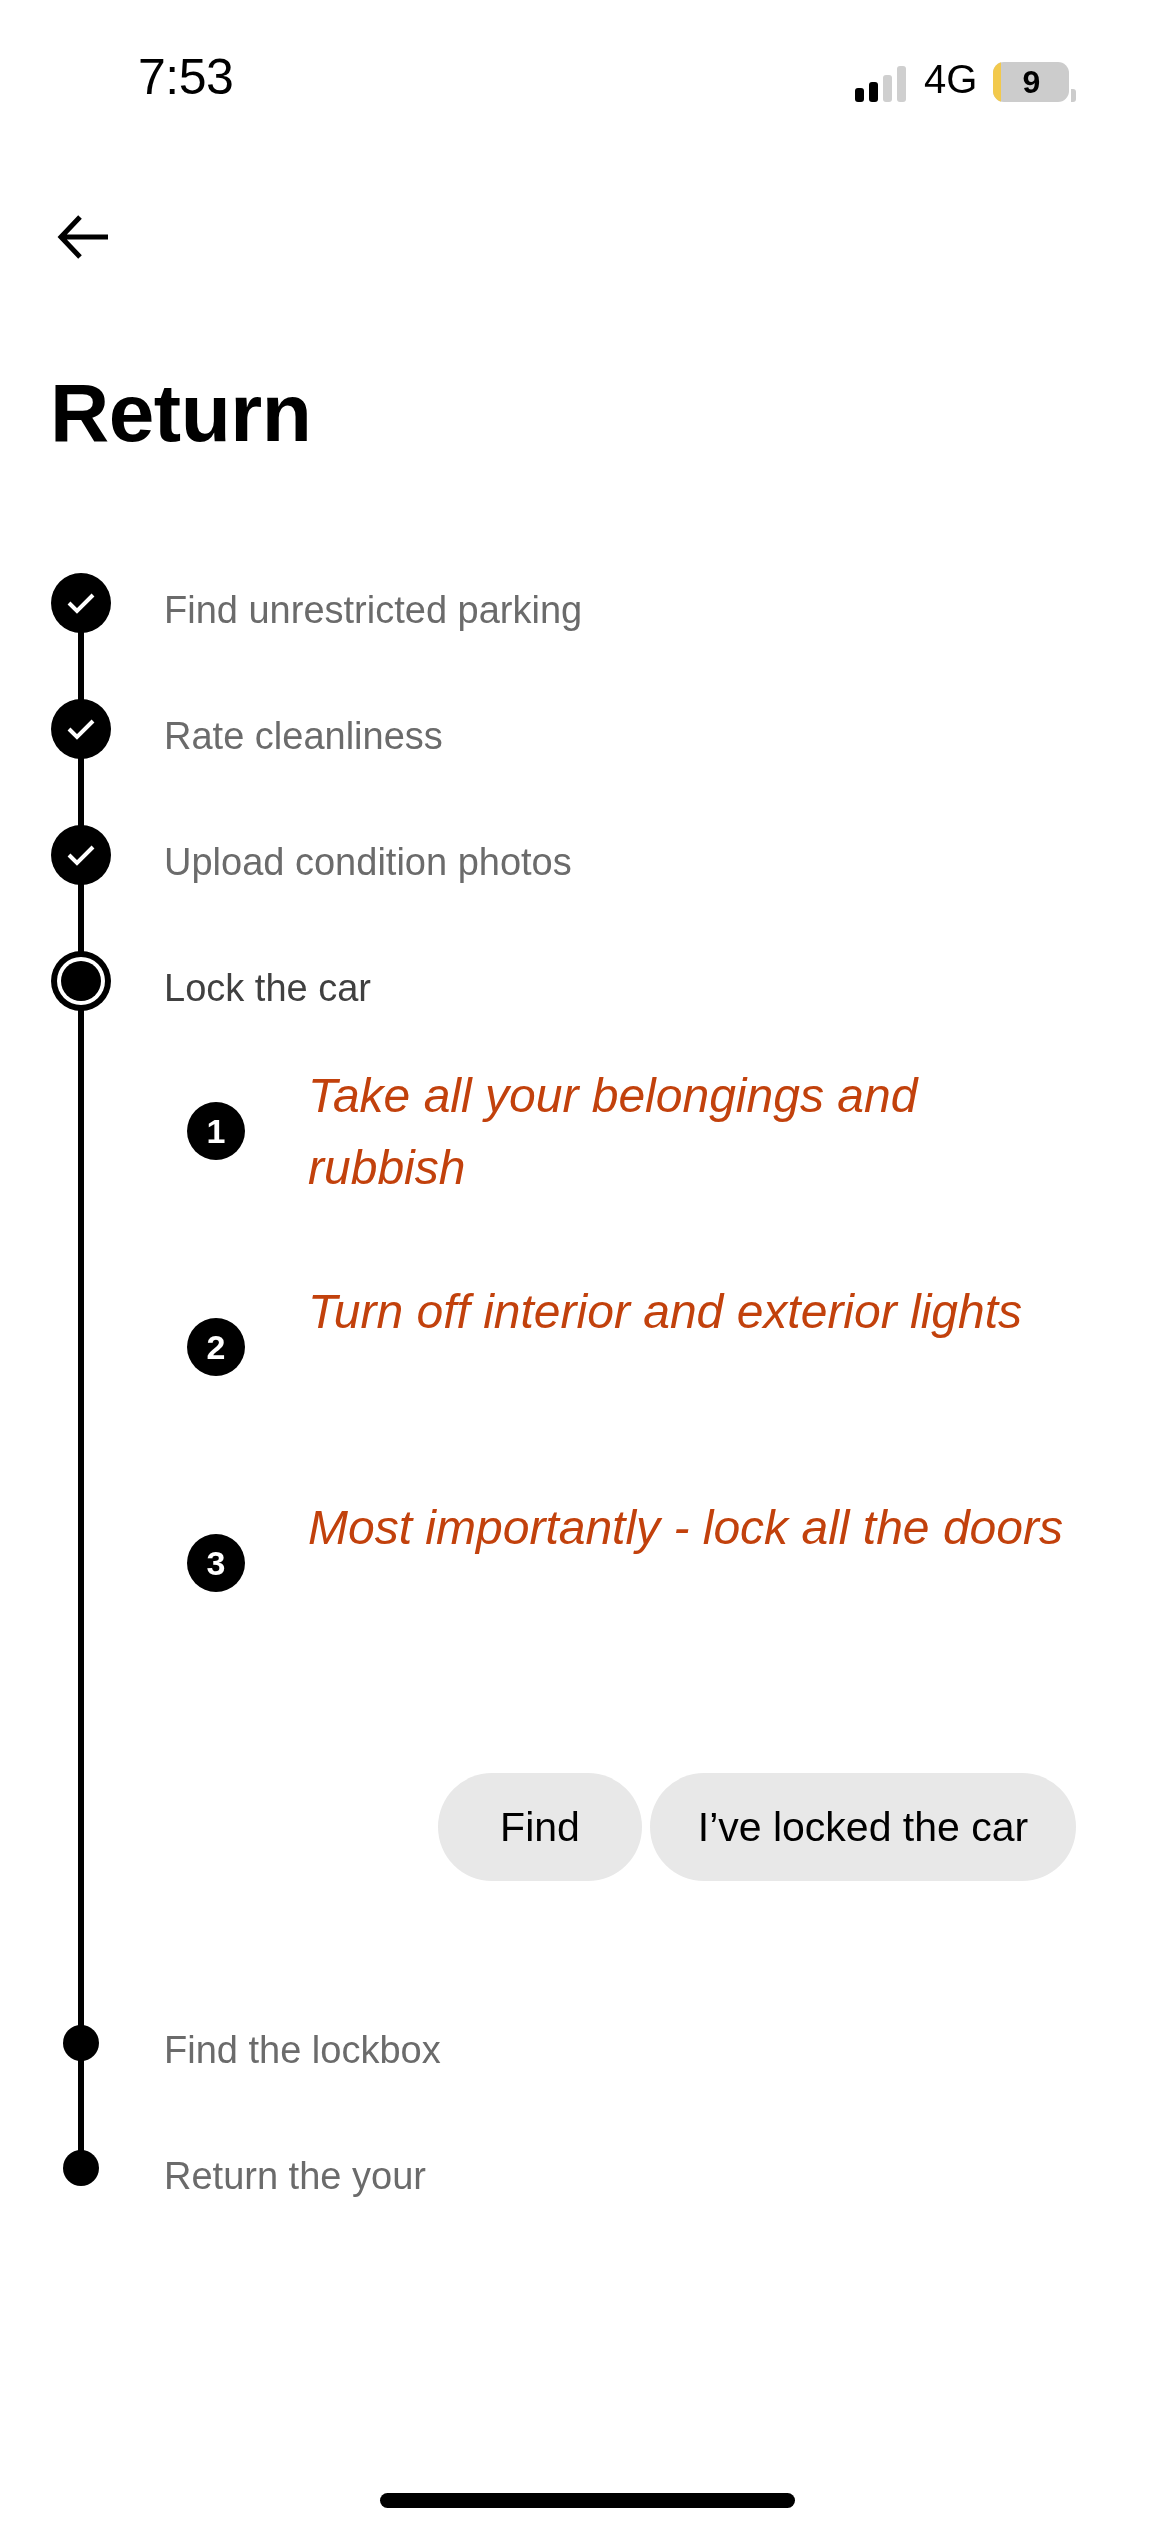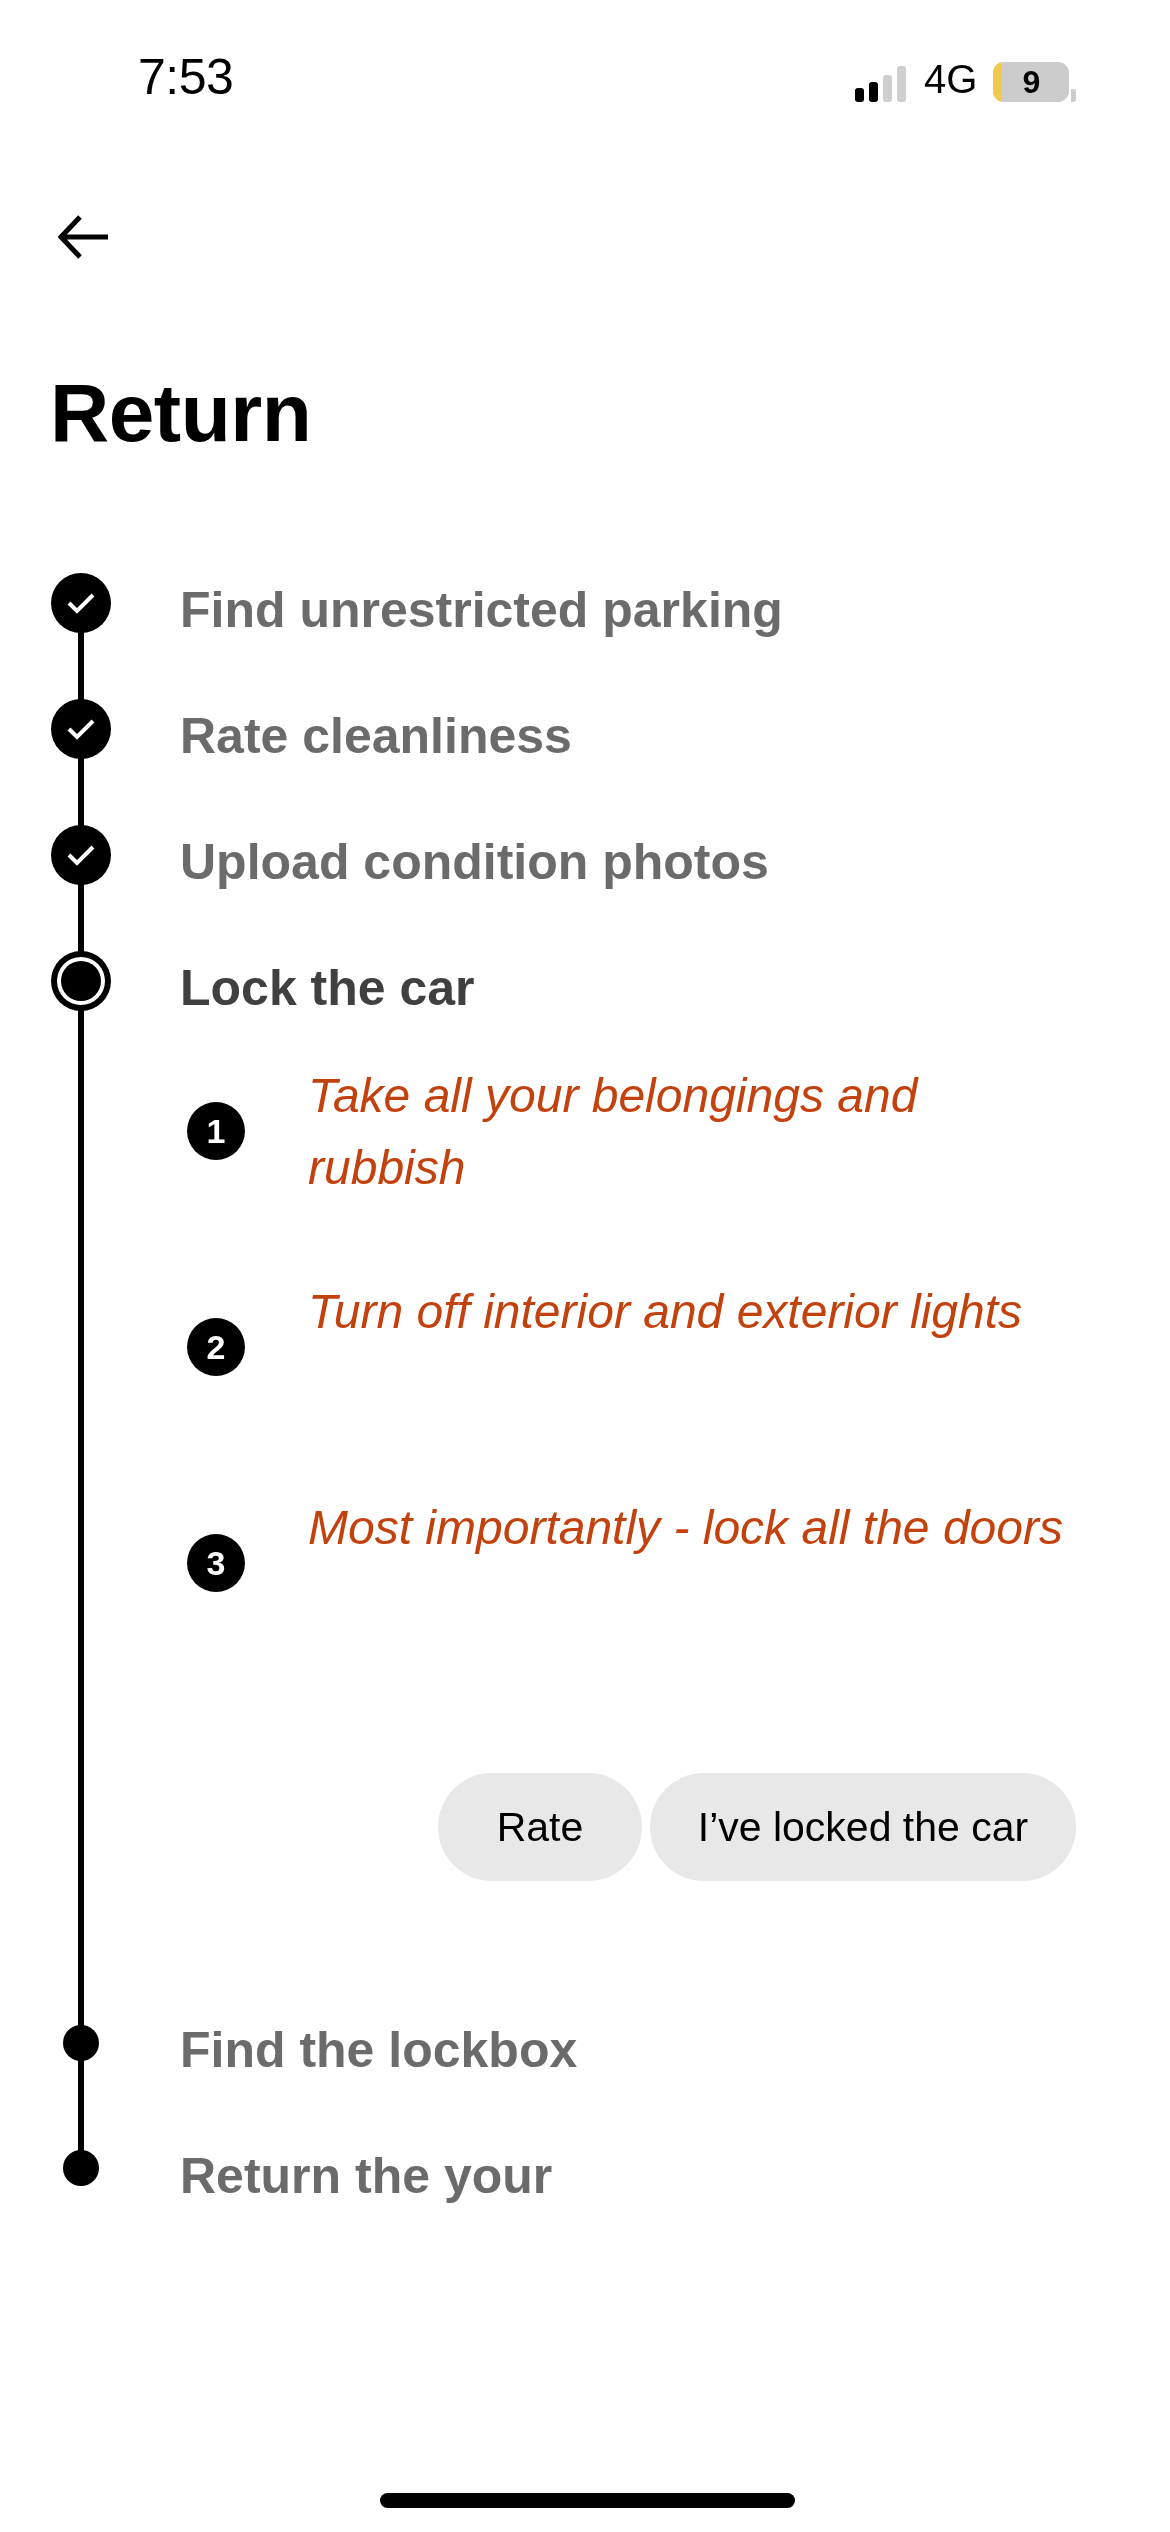--- a/index.html
+++ b/index.html
@@ -25,21 +25,21 @@
 
   
   .timeline-line { position: absolute; left: 78px; top: 603px; width: 6px; height: 1565px; background: #000; }
   .node { position: absolute; border-radius: 50%; }
   .node.done { width: 60px; height: 60px; background: #000; left: 51px; display: flex; align-items: center; justify-content: center; }
   .node.current { width: 60px; height: 60px; left: 51px; background: #000; display: flex; align-items: center; justify-content: center; }
   .node.current .ring { width: 48px; height: 48px; border-radius: 50%; background: #fff; display: flex; align-items: center; justify-content: center; }
   .node.current .dot { width: 40px; height: 40px; border-radius: 50%; background: #000; }
   .node.pending { width: 36px; height: 36px; background: #000; left: 63px; }
 
-  .step-label { position: absolute; left: 180px; font-size: 50px; line-height: 60px; white-space: nowrap; font-weight: bold; }
+  .step-label { position: absolute; left: 164px; font-size: 38px; line-height: 60px; white-space: nowrap; }
   .step-label.muted { color: #6b6b6b; }
   .step-label.active { color: #404040; }
 
   
   .sub-badge { position: absolute; left: 187px; width: 58px; height: 58px; border-radius: 50%; background: #000; color: #fff; font-size: 34px; font-weight: 700; display: flex; align-items: center; justify-content: center; }
   .sub-text { position: absolute; left: 308px; width: 780px; font-size: 48px; line-height: 72px; color: #c2410c; font-style: italic; }
 
   
   .pill { position: absolute; top: 1773px; height: 108px; border-radius: 54px; background: #e8e8e8; border: none; font-family: "Liberation Sans", "DejaVu Sans", sans-serif; font-size: 41px; color: #000; display: flex; align-items: center; justify-content: center; }
   .btn-back { left: 438px; width: 204px; }
@@ -105,21 +105,21 @@
 
 <div class="sub-badge" style="top:1102px">1</div>
 <div class="sub-text" style="top:1060px">Take all your belongings and rubbish</div>
 
 <div class="sub-badge" style="top:1318px">2</div>
 <div class="sub-text" style="top:1276px">Turn off interior and exterior lights</div>
 
 <div class="sub-badge" style="top:1534px">3</div>
 <div class="sub-text" style="top:1492px">Most importantly - lock all the doors</div>
 
-<button class="pill btn-back">Rate</button>
+<button class="pill btn-back">Find</button>
 <button class="pill btn-confirm">I’ve locked the car</button>
 
 <div class="node pending" style="top:2025px"></div>
 <div class="step-label muted" style="top:2020px">Find the lockbox</div>
 
 <div class="node pending" style="top:2150px"></div>
 <div class="step-label muted" style="top:2146px">Return the your</div>
 
 <div class="home-indicator"></div>
 

